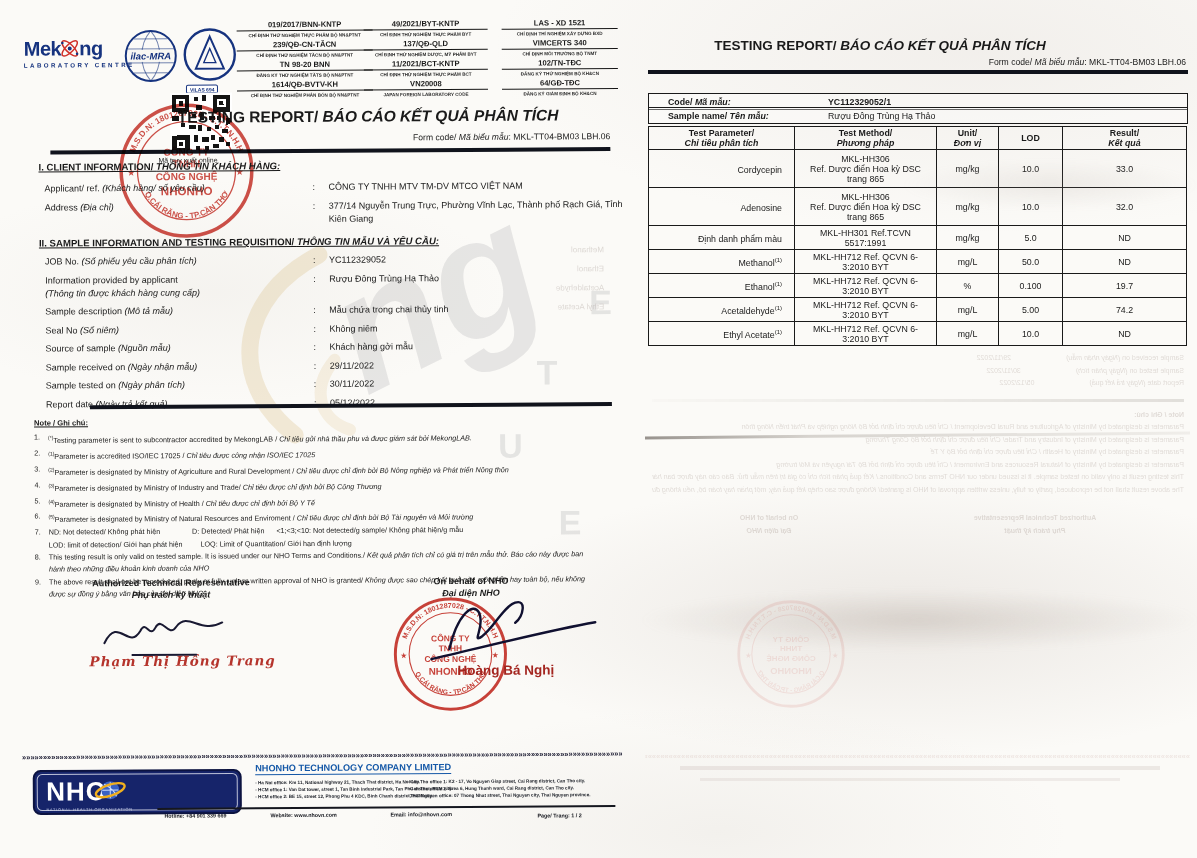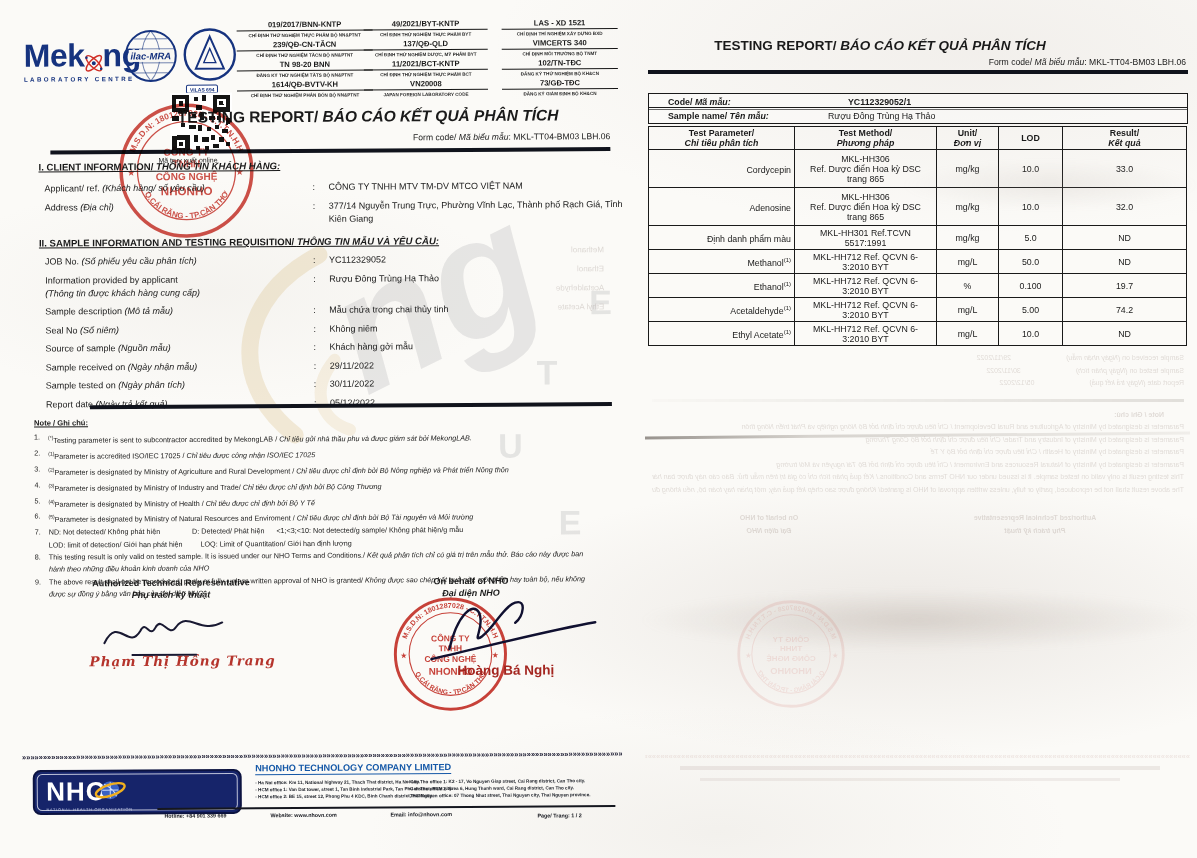--- a/index.html
+++ b/index.html
@@ -8,25 +8,25 @@
     background:
       radial-gradient(700px 260px at 82% 6%, rgba(205,196,190,.20), transparent 70%),
       radial-gradient(620px 200px at 75% 72%, rgba(190,178,170,.25), transparent 70%),
       radial-gradient(420px 160px at 18% 34%, rgba(212,206,198,.16), transparent 70%),
       radial-gradient(500px 180px at 60% 97%, rgba(205,198,190,.18), transparent 70%),
       #fbfaf7;}
   .abs{position:absolute;}
   .page{position:absolute;inset:0;}
   #page1{transform:rotate(-0.35deg);transform-origin:300px 420px;}
   .vi{font-style:italic;}
-  b,.b{font-weight:700;margin-left:20px;}
+  b,.b{font-weight:700;}
 
   
   .mk-logo{left:26px;top:36px;width:120px;}
-  .mk-row{font-weight:800;font-size:32px;color:#16337f;letter-spacing:-0.5px;display:flex;align-items:flex-end;}
+  .mk-row{font-weight:800;font-size:20px;color:#16337f;letter-spacing:-0.5px;display:flex;align-items:flex-start;}
   .mk-tag{font-size:6.2px;font-weight:700;letter-spacing:2.4px;color:#16337f;margin-top:1px;}
   .badge{position:absolute;}
   .vilas-label{position:absolute;border:1px solid #16337f;font-size:5px;font-weight:700;color:#16337f;
     padding:0.5px 3px;border-radius:2px;background:#fff;}
   .acc-col{position:absolute;top:20px;}
   .acc{margin-bottom:2px;}
   .acc-no{font-weight:700;font-size:7.6px;text-align:center;border-bottom:1.3px solid #151515;padding-bottom:1px;white-space:nowrap;}
   .acc-cap{font-size:5px;font-weight:700;color:#2a2a2a;text-align:center;margin-top:1px;white-space:nowrap;transform:scale(.92);transform-origin:center;}
   .qr-cap{font-size:7px;color:#222;}
 
@@ -66,21 +66,21 @@
   .wm-letter{font-size:34px;font-weight:700;color:rgba(120,120,126,.17);}
   .mirror-words{transform:scaleX(-1);opacity:.30;color:#978a83;font-size:8px;line-height:19px;text-align:left;}
 
   
   .title2{left:655px;top:38px;width:450px;text-align:center;font-size:13.5px;font-weight:800;white-space:nowrap;}
   .inforow{left:648px;width:538px;height:15px;border:1.3px solid #1a1a1a;display:flex;align-items:center;
     font-size:8.8px;background:rgba(255,255,255,.35);}
   .inforow .lab{width:160px;padding-left:5px;font-weight:700;flex:none;margin-left:14px;}
   .results{left:648px;top:126px;}
   table{border-collapse:collapse;table-layout:fixed;width:538px;font-size:8.8px;}
-  td,th{border:1.3px solid #1a1a1a;padding:1px 3px;vertical-align:middle;overflow:hidden;margin-left:34px;}
+  td,th{border:1.3px solid #1a1a1a;padding:1px 12px;vertical-align:middle;overflow:hidden;margin-left:34px;}
   th{font-weight:700;text-align:center;line-height:10px;}
   td{text-align:center;line-height:10px;}
   td.pname{text-align:right;padding-left:6px;}
   sup{font-size:6px;}
 
   .mirror{left:652px;top:352px;width:532px;transform:scaleX(-1);opacity:.30;color:#a2938b;font-size:7px;line-height:12.5px;}
   .m-row .mv{margin-left:55px;}
   .clip{white-space:nowrap;overflow:hidden;}
   .m-bar{height:3px;background:linear-gradient(90deg,rgba(95,85,76,.55),rgba(150,140,130,.10));margin:9px 0 7px 0;}
   .m-sign{display:flex;justify-content:space-around;margin-top:16px;text-align:center;font-weight:700;}
@@ -202,21 +202,21 @@
         </div>
       <div class="acc">
           <div class="acc-no">VIMCERTS 340</div>
           <div class="acc-cap">CHỈ ĐỊNH MÔI TRƯỜNG BỘ TNMT</div>
         </div>
       <div class="acc">
           <div class="acc-no">102/TN-TĐC</div>
           <div class="acc-cap">ĐĂNG KÝ THỬ NGHIỆM BỘ KH&amp;CN</div>
         </div>
       <div class="acc">
-          <div class="acc-no">73/GĐ-TĐC</div>
+          <div class="acc-no">64/GĐ-TĐC</div>
           <div class="acc-cap">ĐĂNG KÝ GIÁM ĐỊNH BỘ KH&amp;CN</div>
         </div>
     </div>
 
     <svg class="abs" style="left:172px;top:92px" width="62" height="62" viewBox="0 0 29 29" shape-rendering="crispEdges">
       <rect width="29" height="29" fill="#fff"></rect>
       <g fill="#141414">
         <rect x="1" y="1" width="8" height="8"></rect>
           <rect x="20" y="1" width="8" height="8"></rect>
           <rect x="1" y="20" width="8" height="8"></rect>

